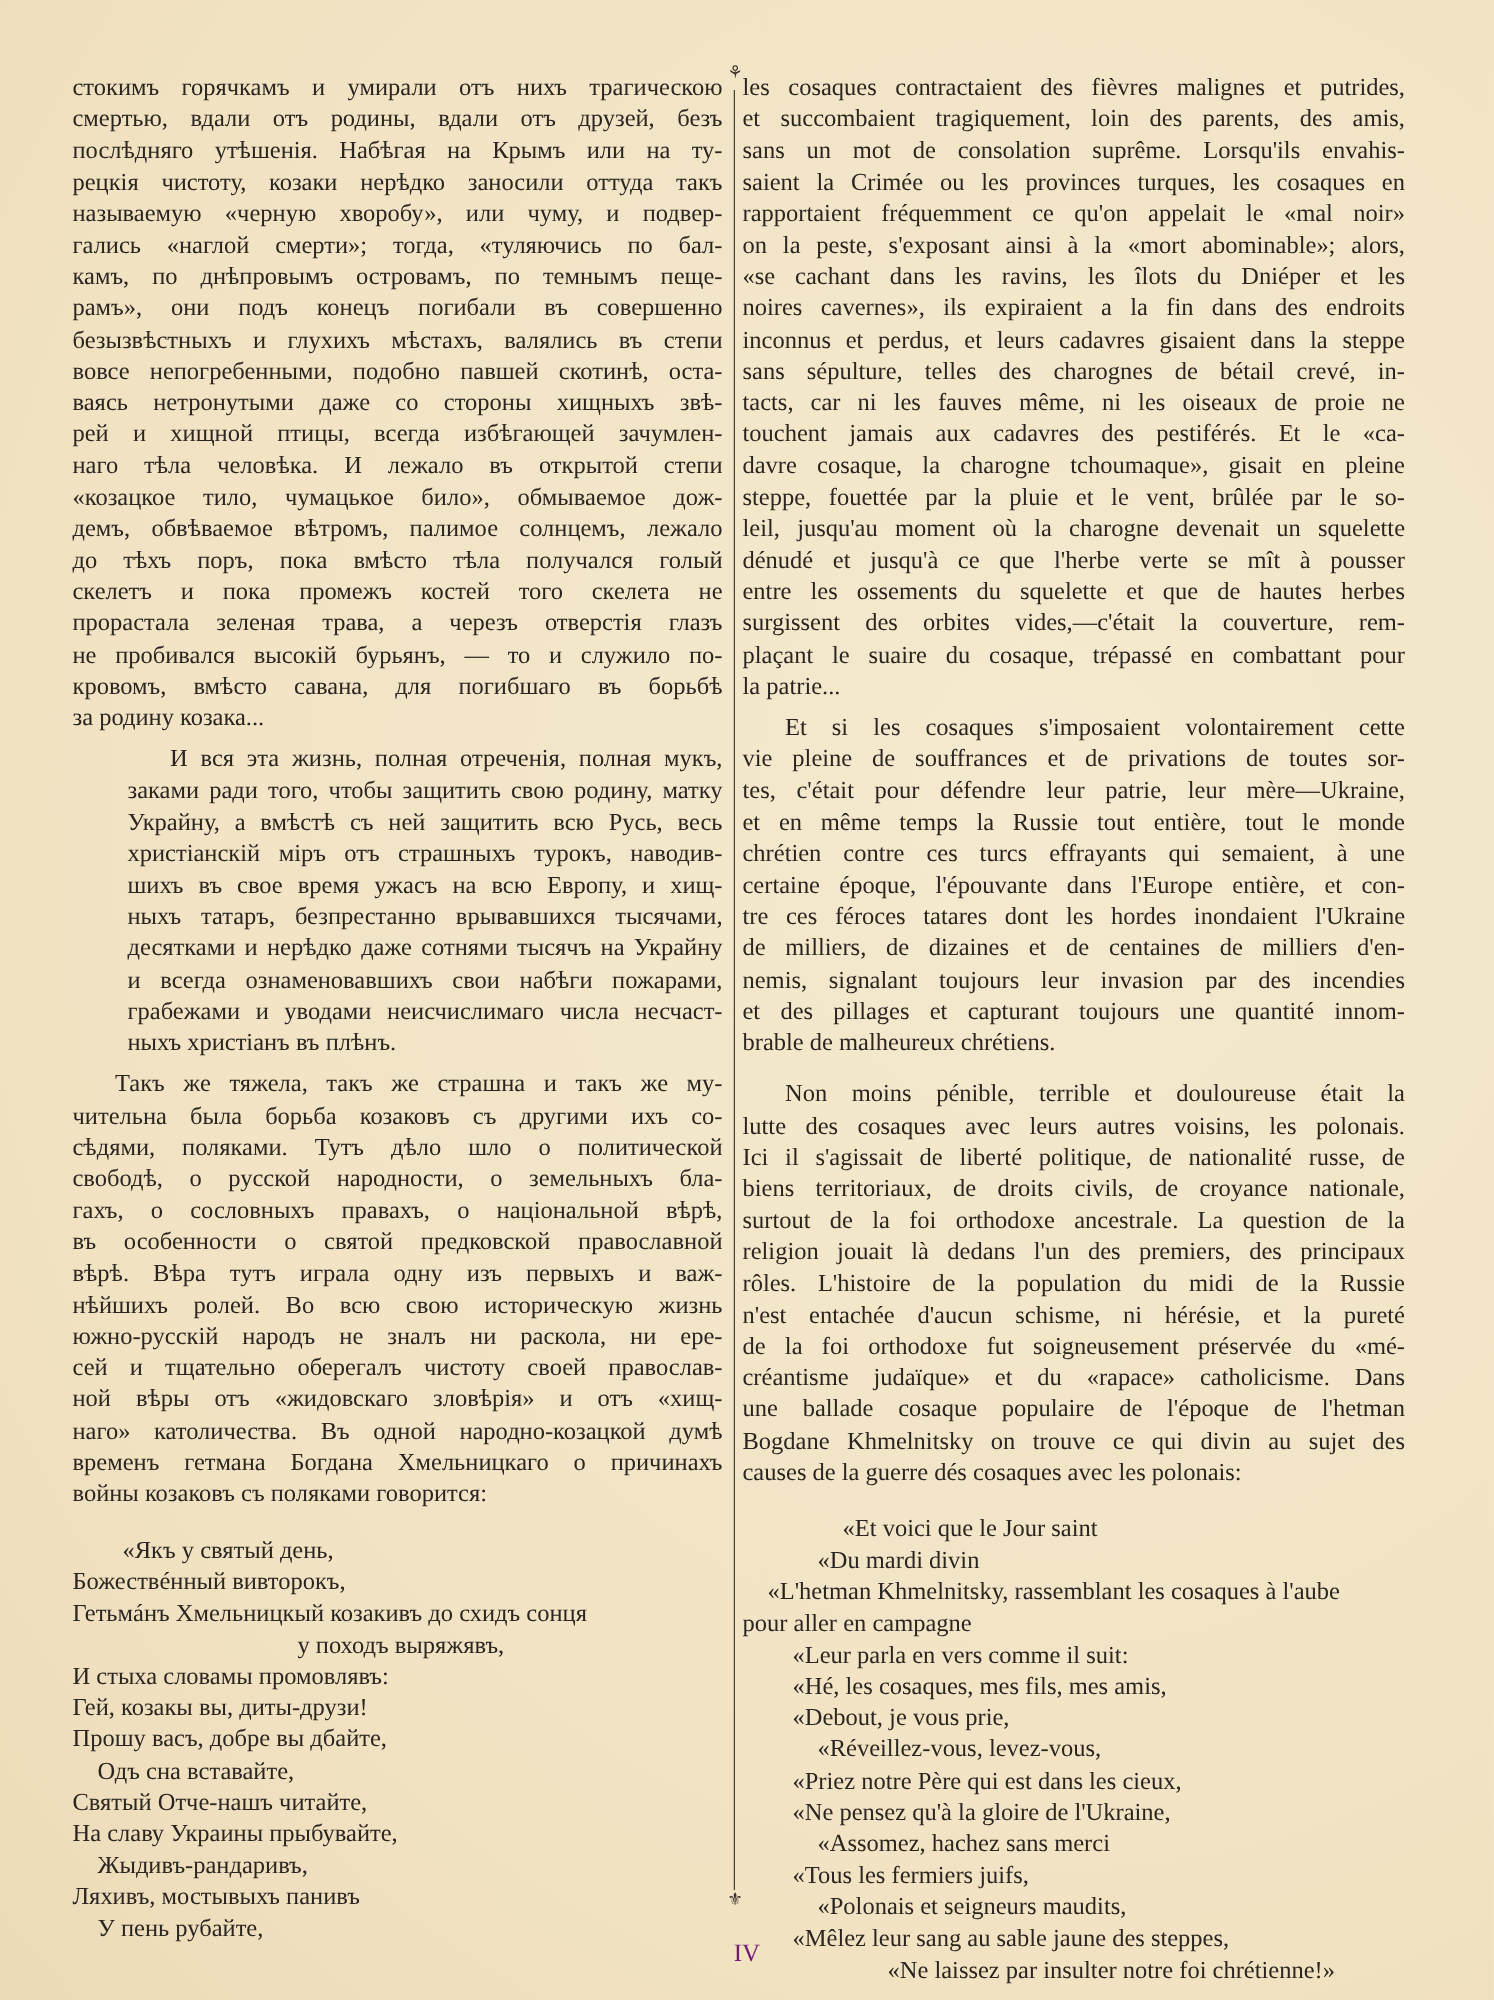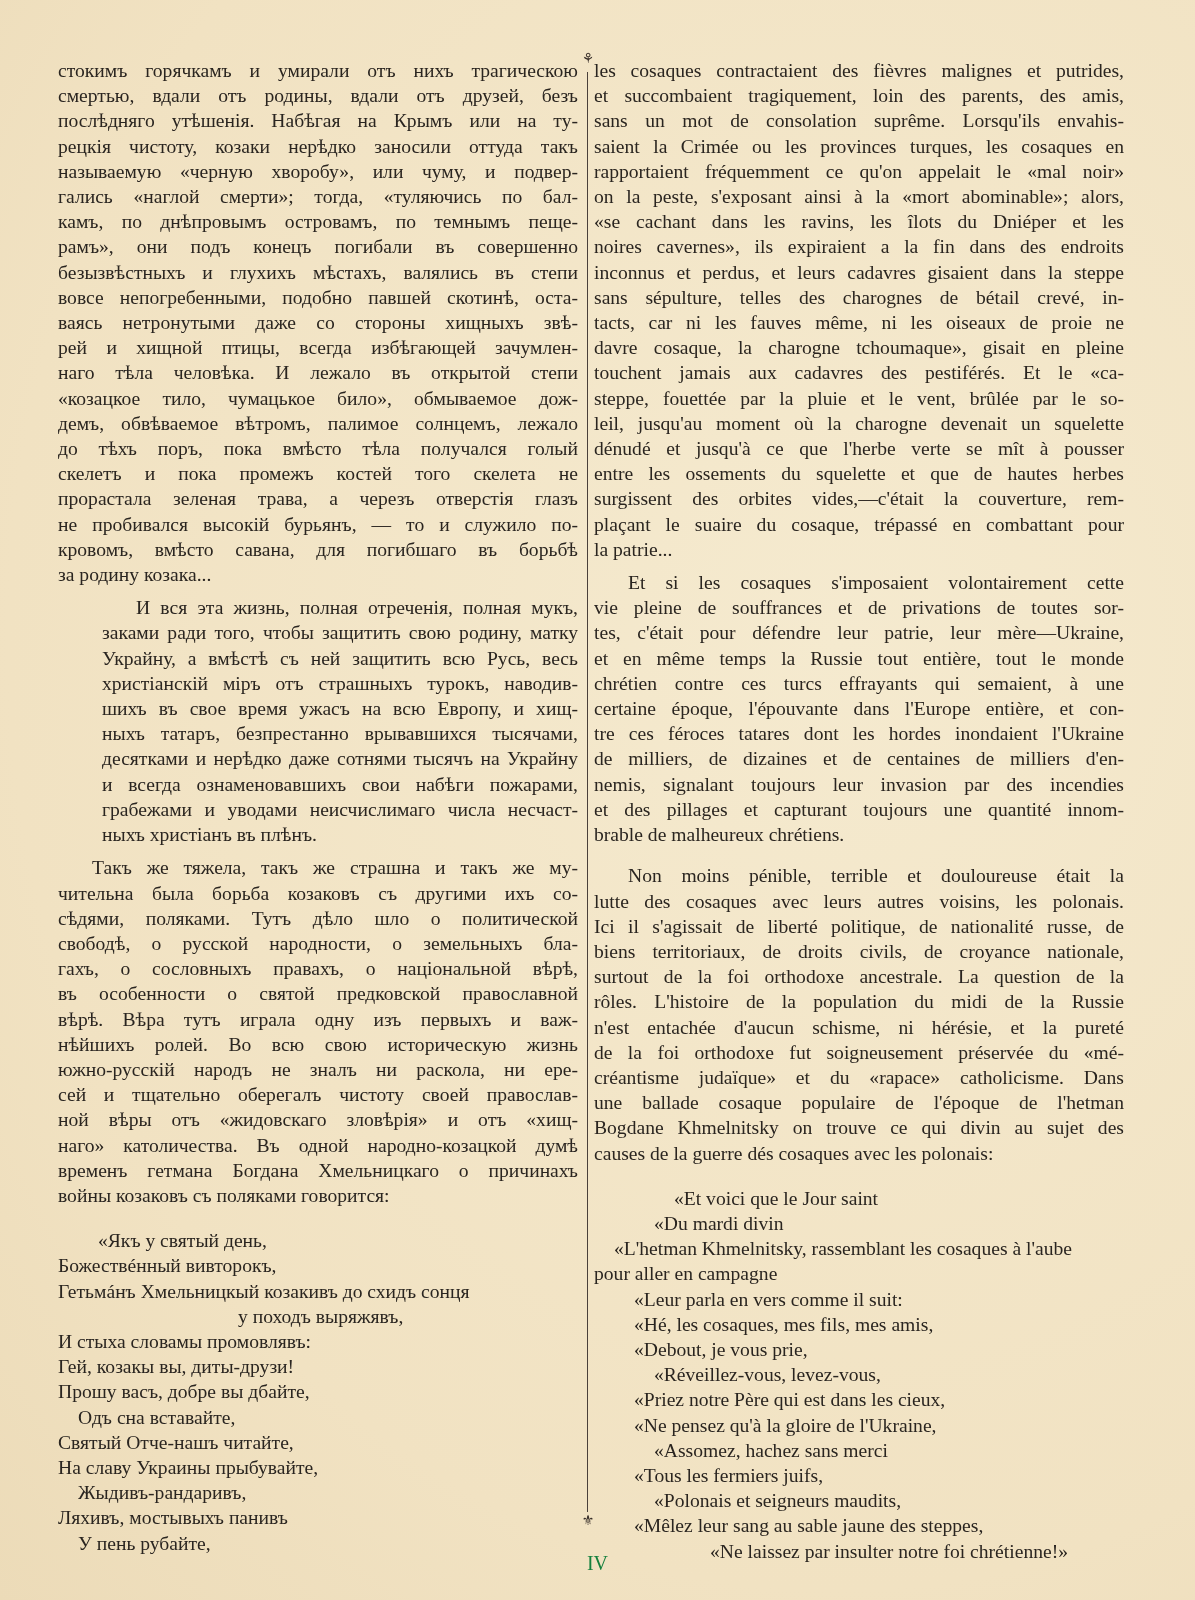--- a/index.html
+++ b/index.html
@@ -28,21 +28,21 @@
     background: #4a403a;
   }
   .ornament {
     position: absolute; left: 580px; width: 16px; text-align: center;
     font-family: "DejaVu Sans", sans-serif; font-size: 14px; color: #3a302a;
   }
   .orn-top { top: 50px; }
   .orn-bottom { top: 1512px; }
   .page-number {
     position: absolute; top: 1552px; left: 0; width: 1195px; text-align: center;
-    font-family: "Liberation Serif", serif; font-size: 20px; color: #15803d;
+    font-family: "Liberation Serif", serif; font-size: 20px; color: #701a75;
   }
 </style>
 </head>
 <body>
 
 <div>
   <div class="col col-left">
     <div id="left-paras">
         <p>
           <span class="line">стокимъ горячкамъ и умирали отъ нихъ трагическою</span>
@@ -124,22 +124,22 @@
           <span class="line">et succombaient tragiquement, loin des parents, des amis,</span>
           <span class="line">sans un mot de consolation suprême. Lorsqu'ils envahis-</span>
           <span class="line">saient la Crimée ou les provinces turques, les cosaques en</span>
           <span class="line">rapportaient fréquemment ce qu'on appelait le «mal noir»</span>
           <span class="line">on la peste, s'exposant ainsi à la «mort abominable»; alors,</span>
           <span class="line">«se cachant dans les ravins, les îlots du Dniéper et les</span>
           <span class="line">noires cavernes», ils expiraient a la fin dans des endroits</span>
           <span class="line">inconnus et perdus, et leurs cadavres gisaient dans la steppe</span>
           <span class="line">sans sépulture, telles des charognes de bétail crevé, in-</span>
           <span class="line">tacts, car ni les fauves même, ni les oiseaux de proie ne</span>
+          <span class="line">touchent jamais aux cadavres des pestiférés. Et le «ca-</span>
           <span class="line">davre cosaque, la charogne tchoumaque», gisait en pleine</span>
-          <span class="line">touchent jamais aux cadavres des pestiférés. Et le «ca-</span>
           <span class="line">steppe, fouettée par la pluie et le vent, brûlée par le so-</span>
           <span class="line">leil, jusqu'au moment où la charogne devenait un squelette</span>
           <span class="line">dénudé et jusqu'à ce que l'herbe verte se mît à pousser</span>
           <span class="line">entre les ossements du squelette et que de hautes herbes</span>
           <span class="line">surgissent des orbites vides,—c'était la couverture, rem-</span>
           <span class="line">plaçant le suaire du cosaque, trépassé en combattant pour</span>
           <span class="line last">la patrie...</span>
         </p>
         <p style="margin-top: 8px;">
           <span class="line" style="padding-left: 34px;">Et si les cosaques s'imposaient volontairement cette</span>
@@ -153,20 +153,21 @@
           <span class="line">nemis, signalant toujours leur invasion par des incendies</span>
           <span class="line">et des pillages et capturant toujours une quantité innom-</span>
           <span class="line last">brable de malheureux chrétiens.</span>
         </p>
         <p style="margin-top: 16px;">
           <span class="line" style="padding-left: 34px;">Non moins pénible, terrible et douloureuse était la</span>
           <span class="line">lutte des cosaques avec leurs autres voisins, les polonais.</span>
           <span class="line">Ici il s'agissait de liberté politique, de nationalité russe, de</span>
           <span class="line">biens territoriaux, de droits civils, de croyance nationale,</span>
           <span class="line">surtout de la foi orthodoxe ancestrale. La question de la</span>
+          <span class="line">religion jouait là dedans l'un des premiers, des principaux</span>
           <span class="line">rôles. L'histoire de la population du midi de la Russie</span>
           <span class="line">n'est entachée d'aucun schisme, ni hérésie, et la pureté</span>
           <span class="line">de la foi orthodoxe fut soigneusement préservée du «mé-</span>
           <span class="line">créantisme judaïque» et du «rapace» catholicisme. Dans</span>
           <span class="line">une ballade cosaque populaire de l'époque de l'hetman</span>
           <span class="line">Bogdane Khmelnitsky on trouve ce qui divin au sujet des</span>
           <span class="line last">causes de la guerre dés cosaques avec les polonais:</span>
         </p>
       </div>
     <div id="right-verse" class="verse">

